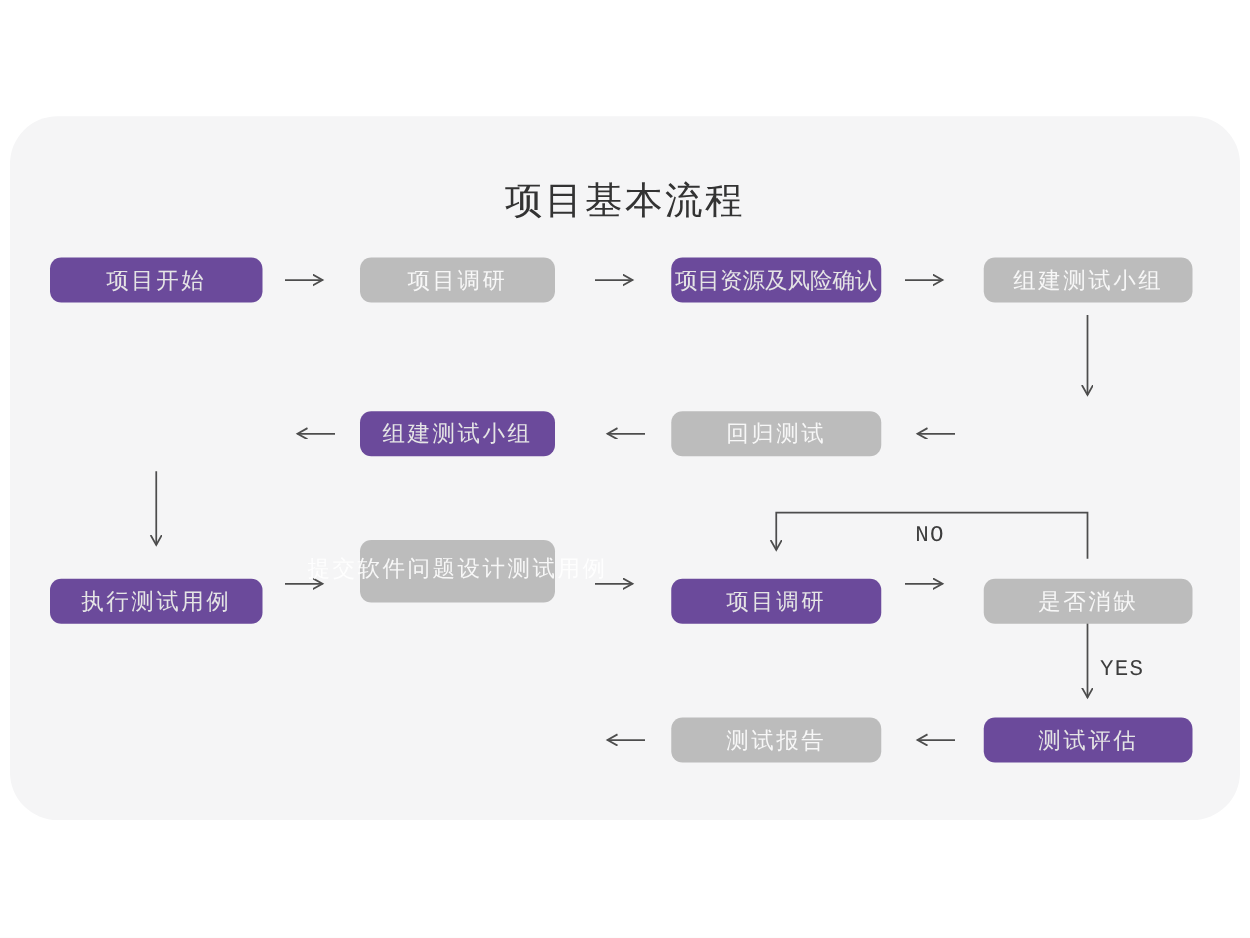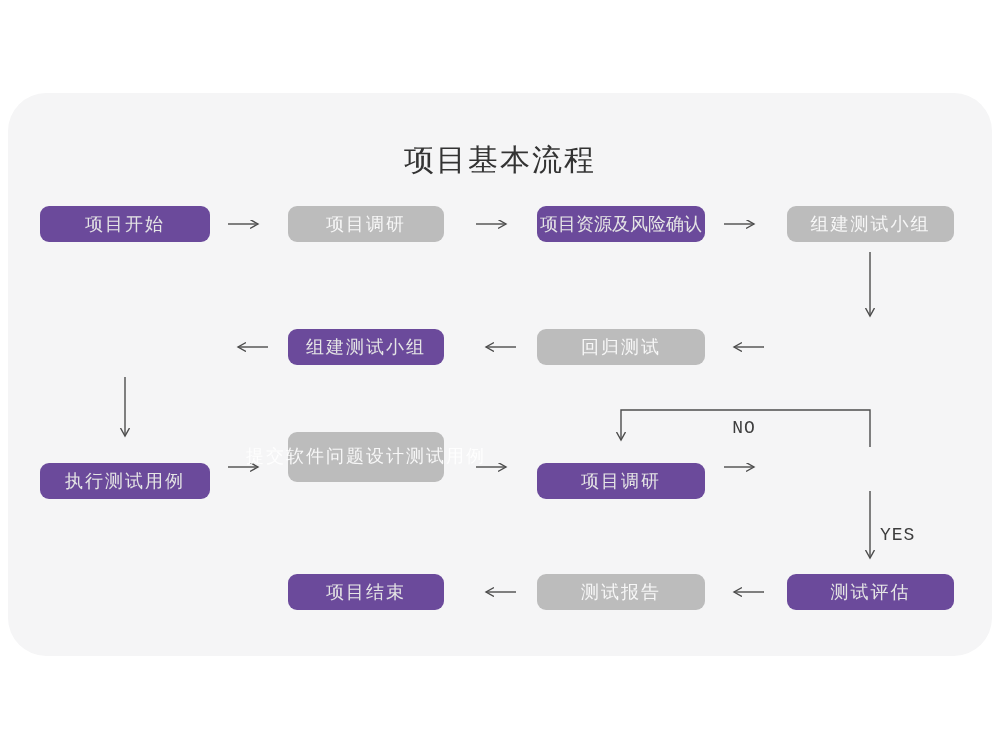--- a/index.html
+++ b/index.html
@@ -114,18 +114,18 @@
 
   <div class="node purple r2 c2">组建测试小组</div>
   <div class="node gray r2 c3">回归测试</div>
 
   <div class="node purple r3 c1">执行测试用例</div>
   <div class="node gray tall c2">
     <span>提交软件问题</span>
     <span>设计测试用例</span>
   </div>
   <div class="node purple r3 c3">项目调研</div>
+  <div class="node gray r3 c4">是否消缺</div>
 
-  <div class="node purple r4 c2">项目结束</div>
   <div class="node purple r4 c4">测试评估</div>
   <div class="node gray r4 c3">测试报告</div>
 
 </div>
 
 </body></html>

